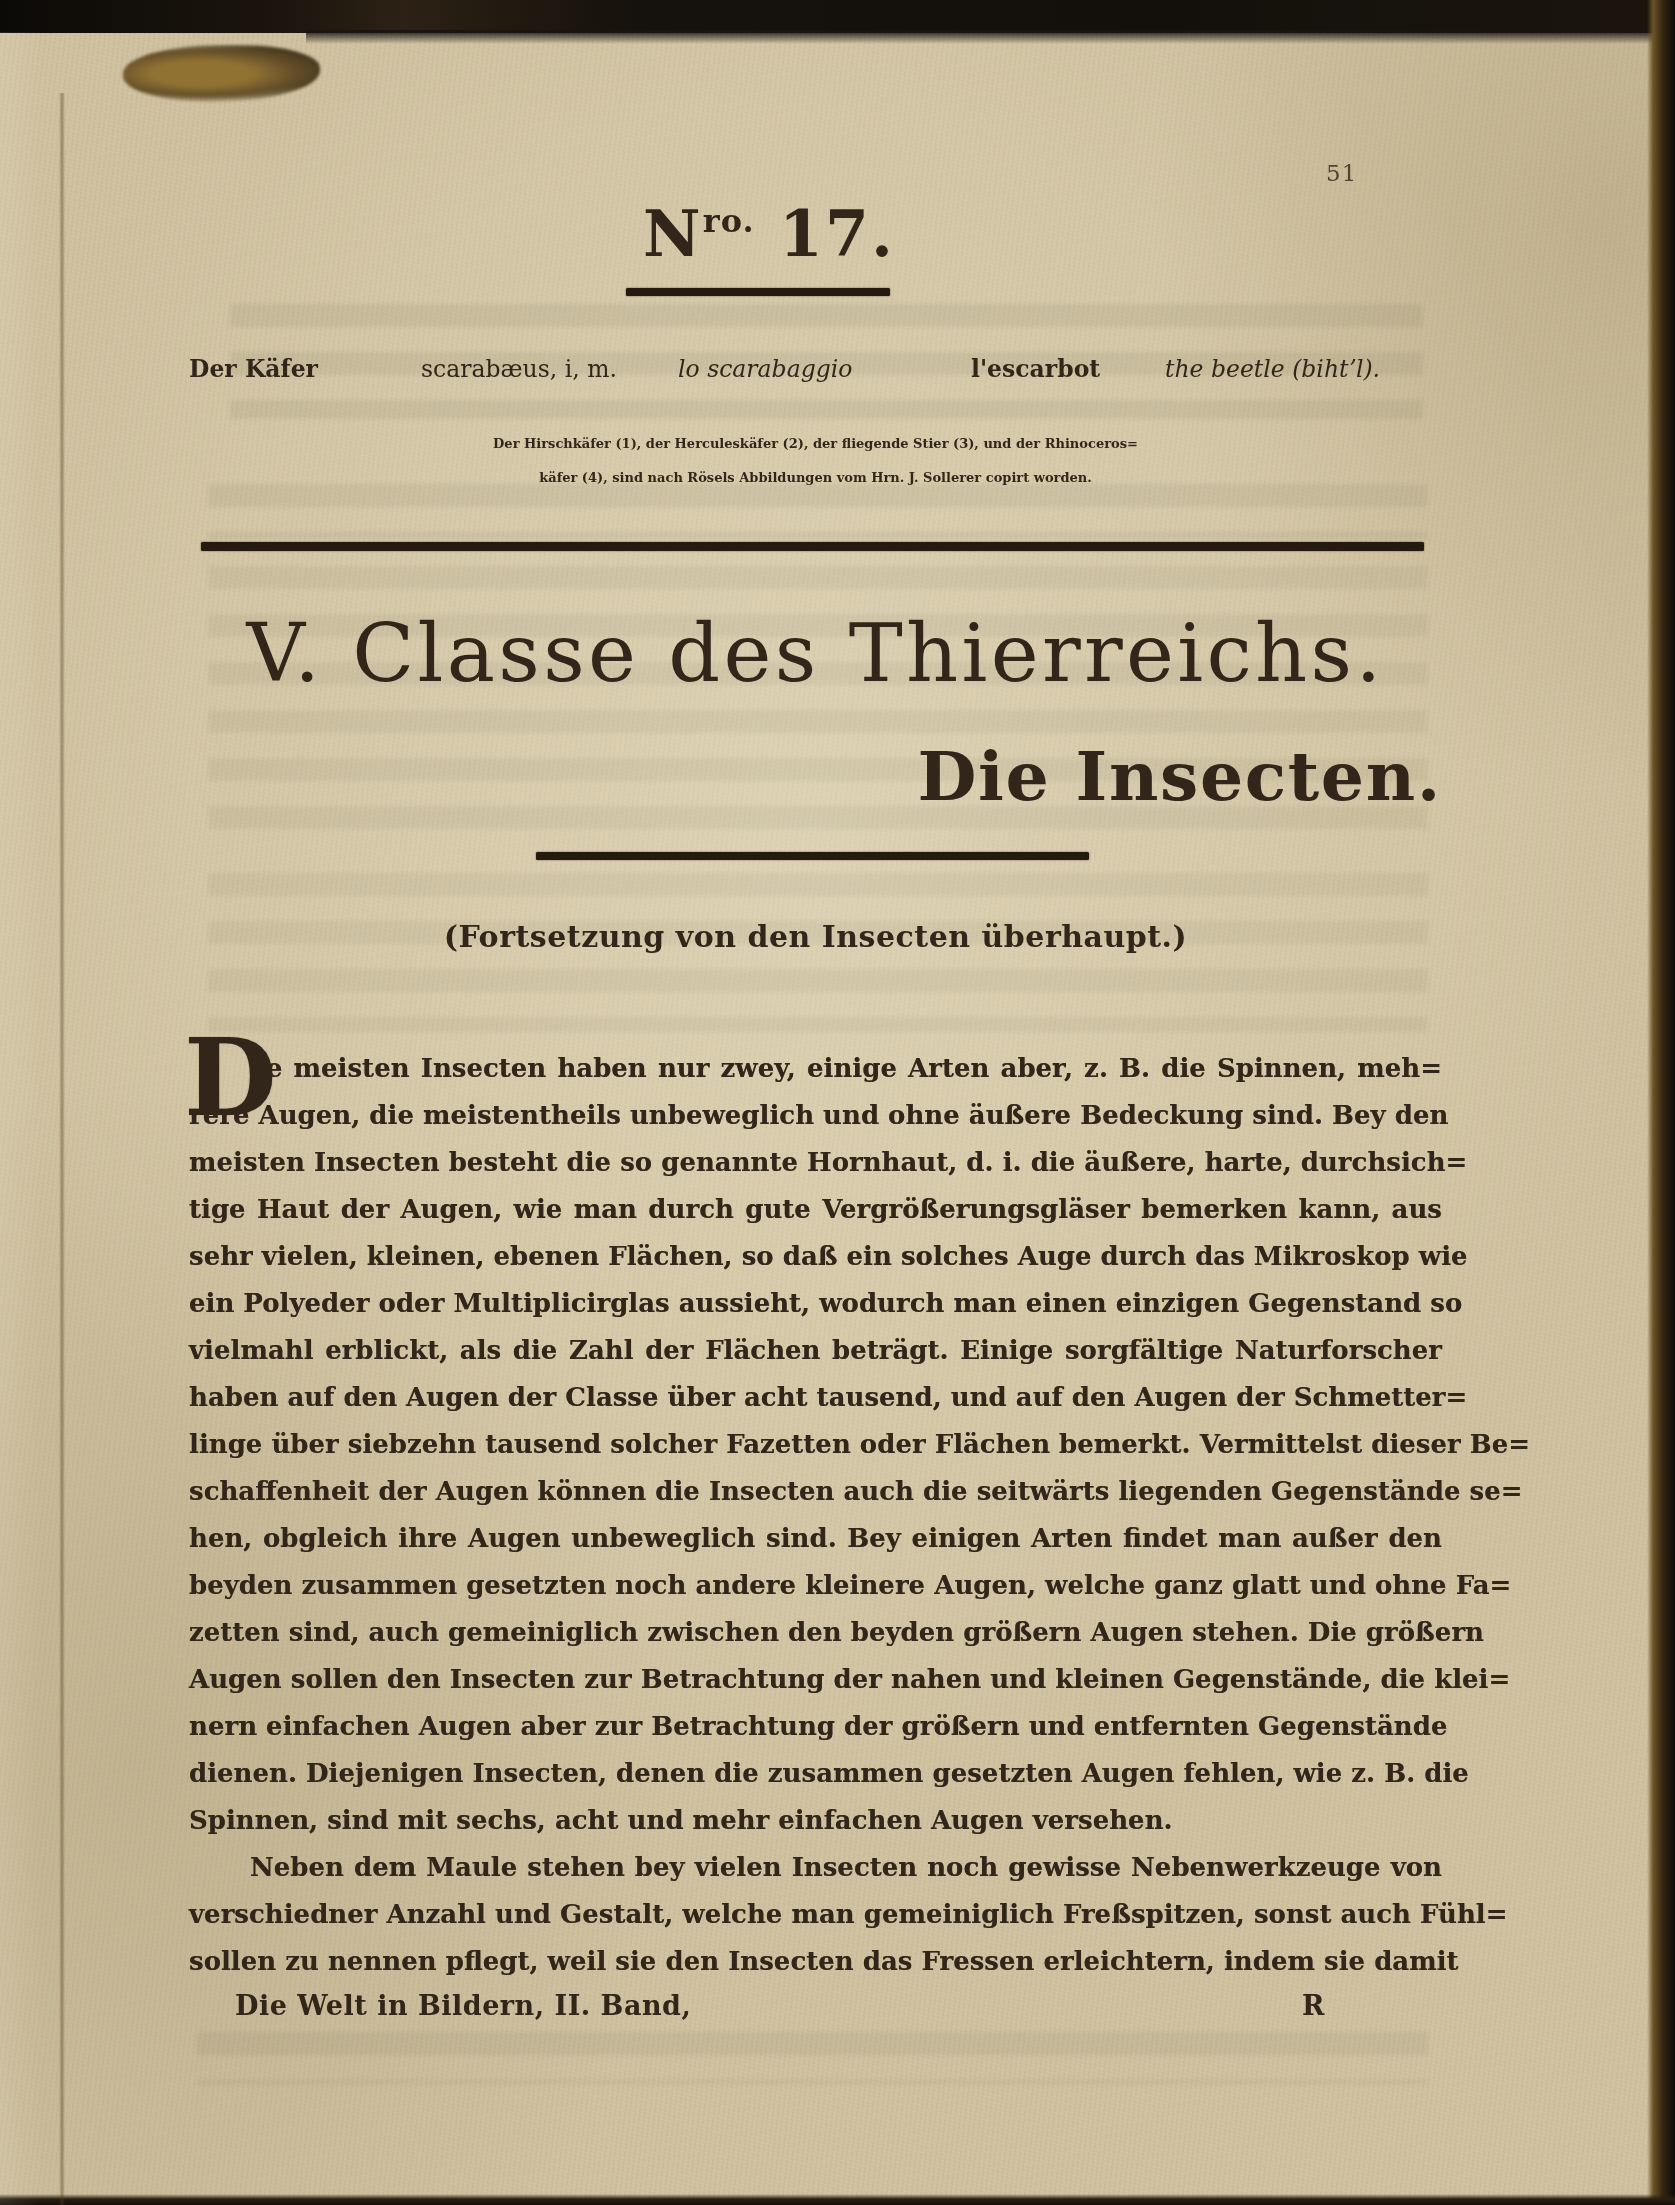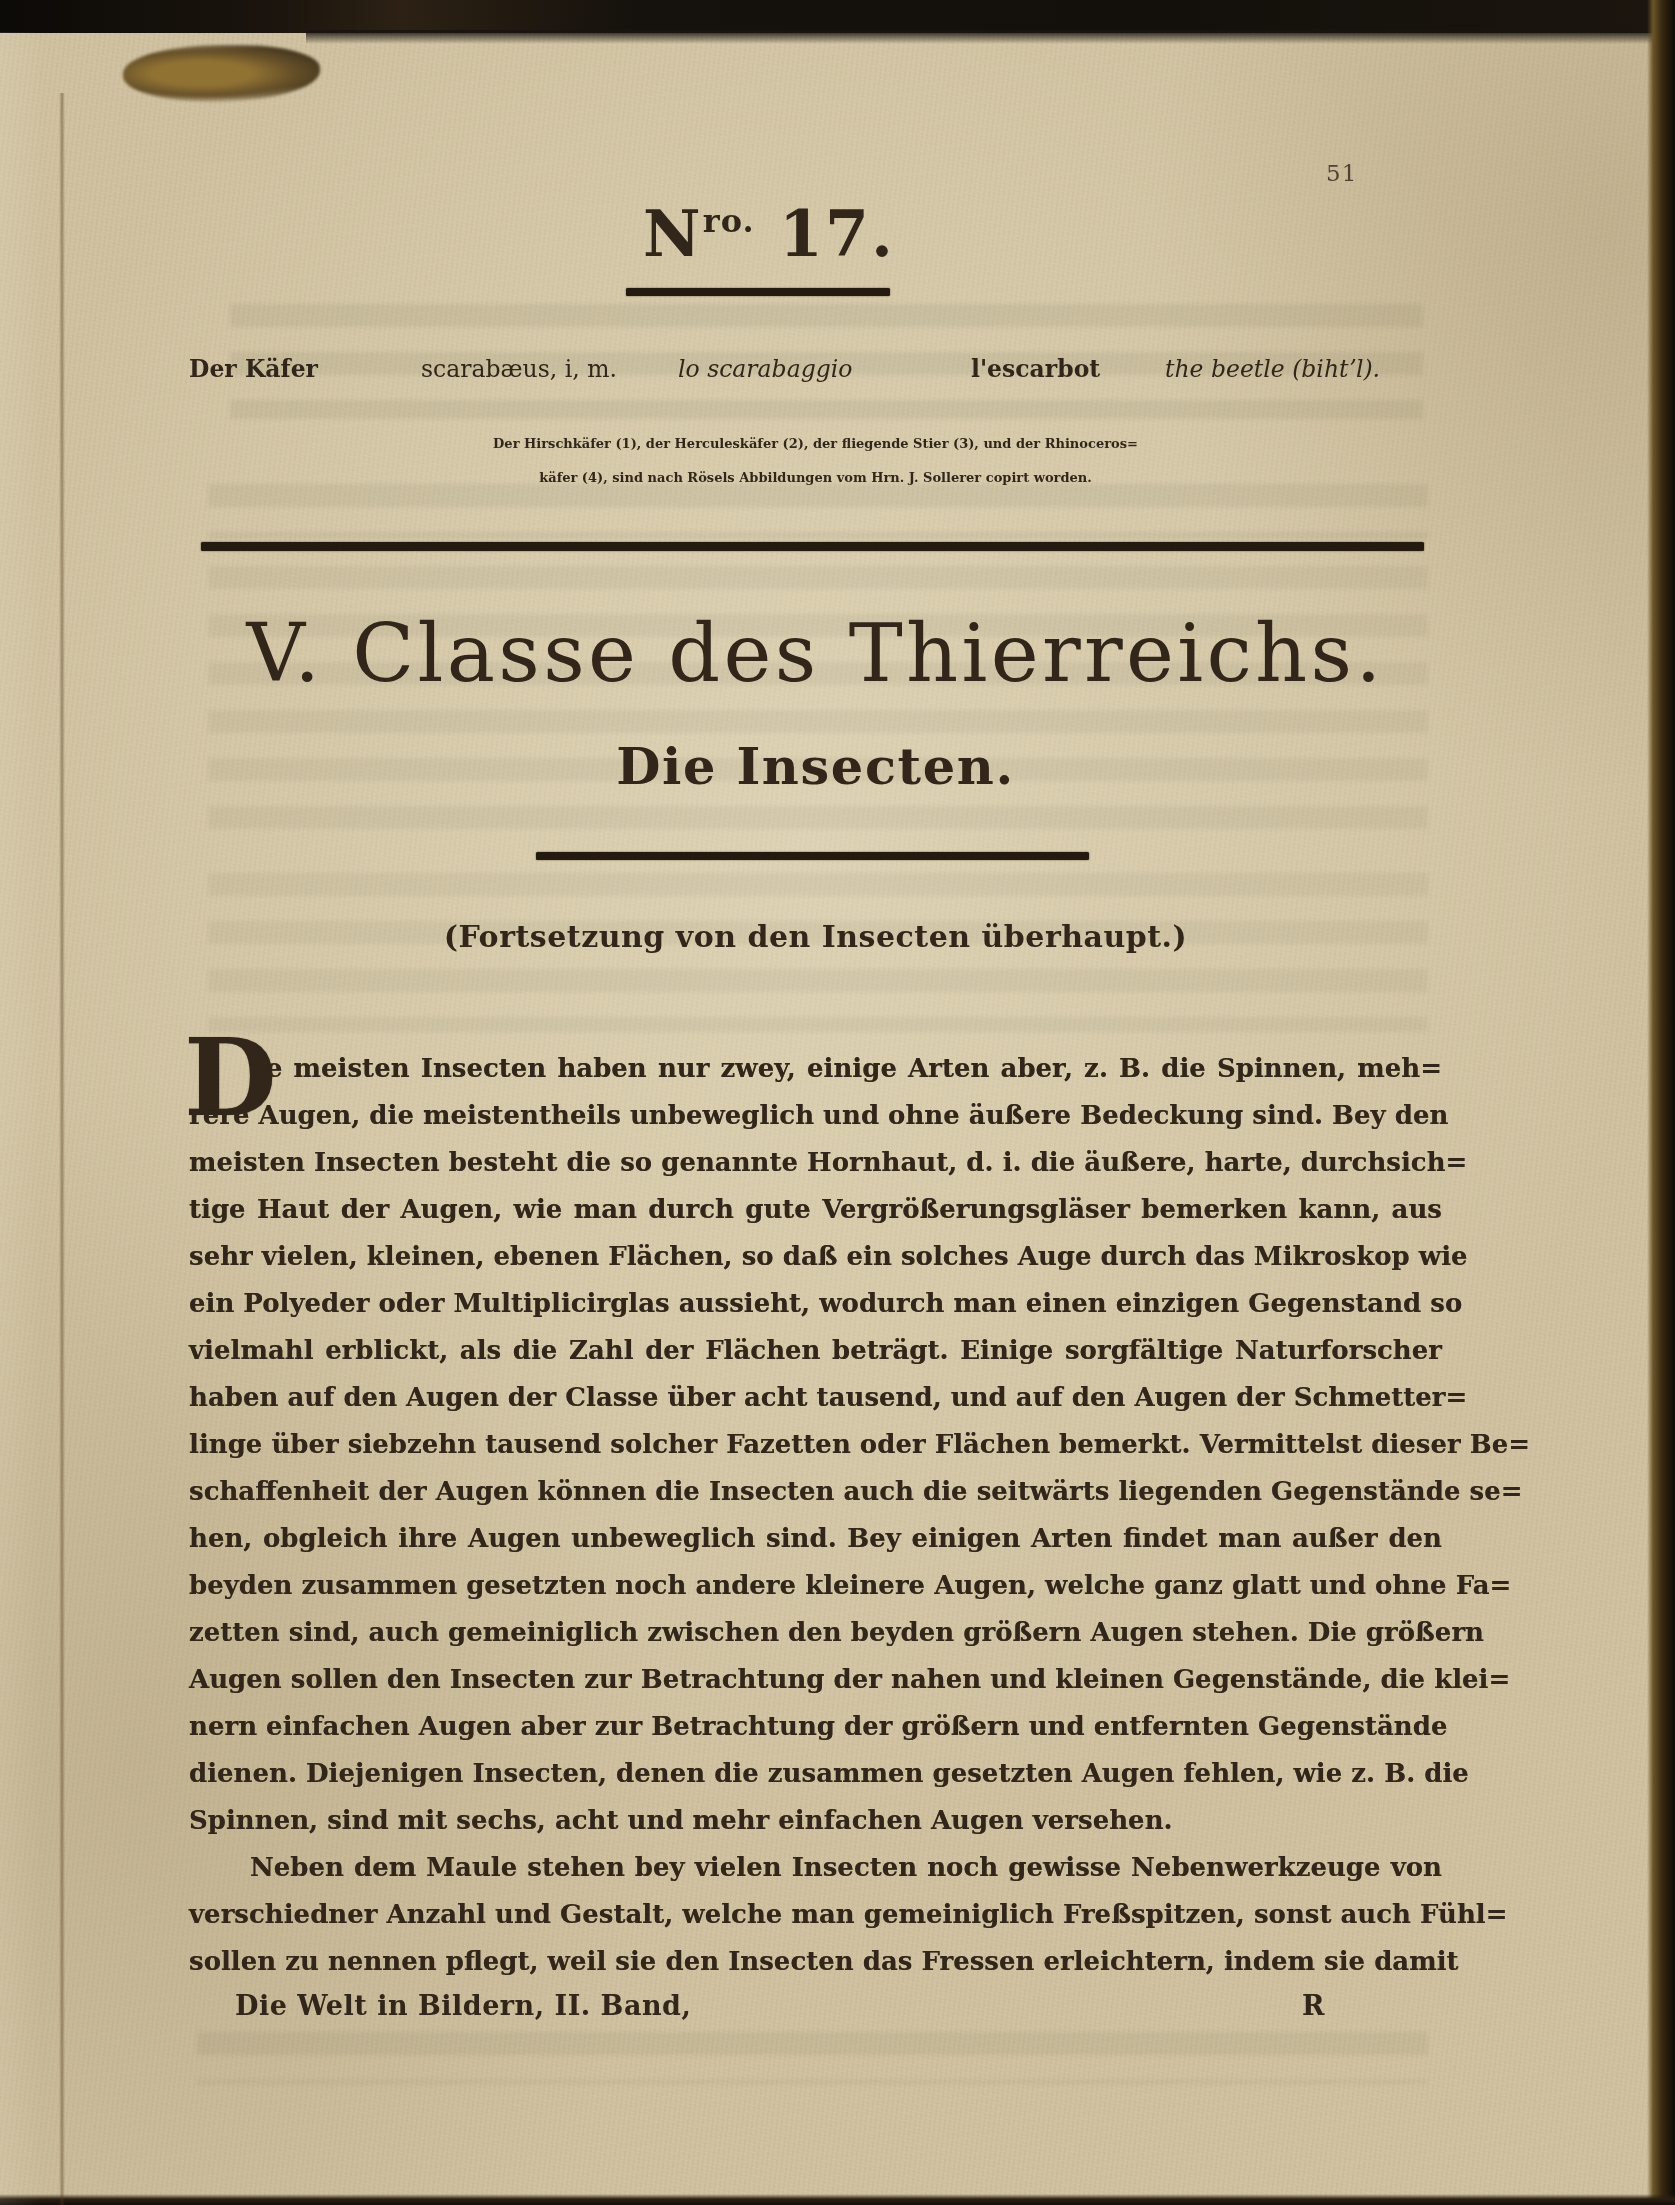--- a/index.html
+++ b/index.html
@@ -47,22 +47,22 @@
   .vocab{position:absolute;top:355px;font-size:23.5px;white-space:nowrap;}
   .v-de{left:189px;font-weight:bold;}
   .v-la{left:413px;margin-left:8px;}
   .v-it{left:678px;font-style:italic;}
   .v-fr{left:971px;font-weight:bold;}
   .v-en{left:1165px;font-style:italic;}
   .plate-note{position:absolute;left:189px;top:427px;width:1253px;text-align:center;
     font-size:13px;font-weight:bold;line-height:34px;}
   .class-title{position:absolute;left:189px;top:606px;width:1253px;text-align:center;
     font-size:81px;font-weight:normal;letter-spacing:3.3px;}
-  .subtitle{position:absolute;left:189px;top:736px;width:1253px;text-align:center;
-    font-size:51px;font-weight:bold;letter-spacing:1.6px;}
+  .subtitle{position:absolute;left:189px;top:736px;width:1253px;text-align:right;
+    font-size:68px;font-weight:bold;letter-spacing:1.6px;}
   .continuation{position:absolute;left:189px;top:919px;width:1253px;text-align:center;
     font-size:30px;font-weight:bold;letter-spacing:0.5px;}
   .body-block{position:absolute;left:189px;top:1053px;width:1253px;}
   .bline{position:relative;height:47px;font-size:26px;font-weight:bold;
     text-align:justify;text-align-last:justify;white-space:nowrap;
     text-shadow:0 0 0.5px rgba(50,38,25,0.55);}
   .bline.firstline{padding-left:67px;width:1186px;}
   .bline.parend{text-align-last:left;}
   .bline.indent{padding-left:61px;width:1192px;}
   .dropcap{position:absolute;left:184px;top:1024px;font-size:107px;font-weight:bold;

